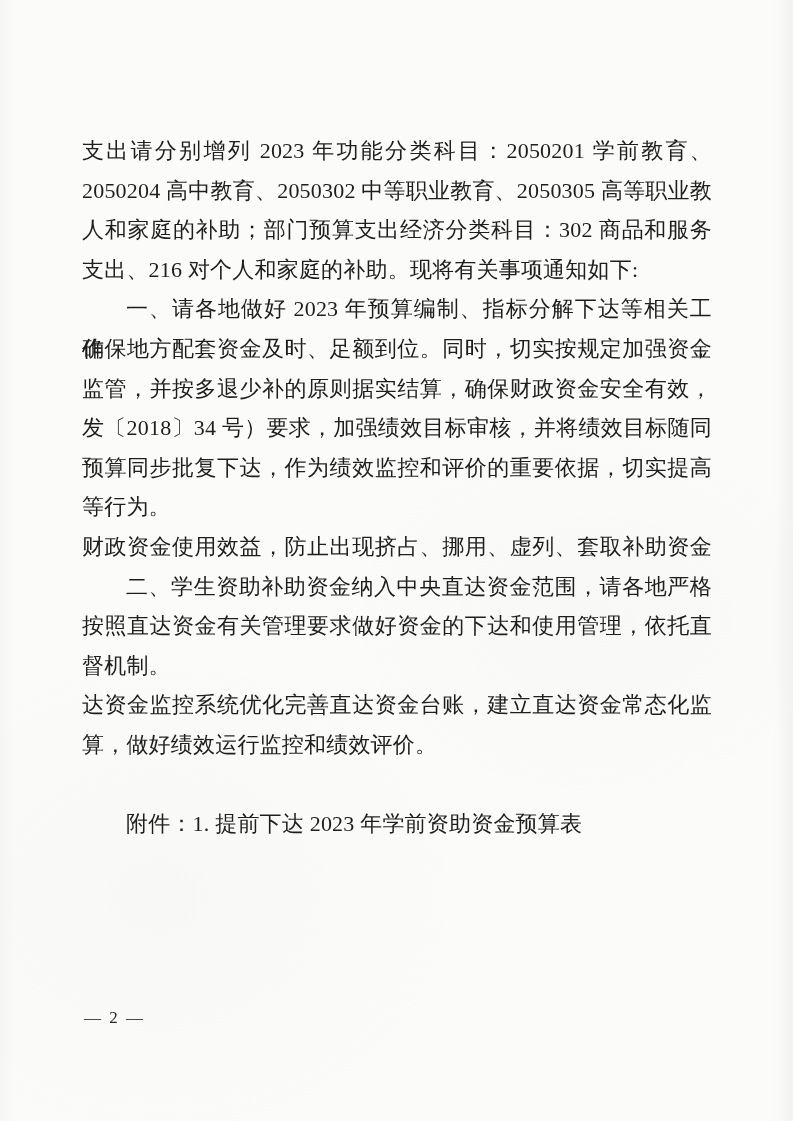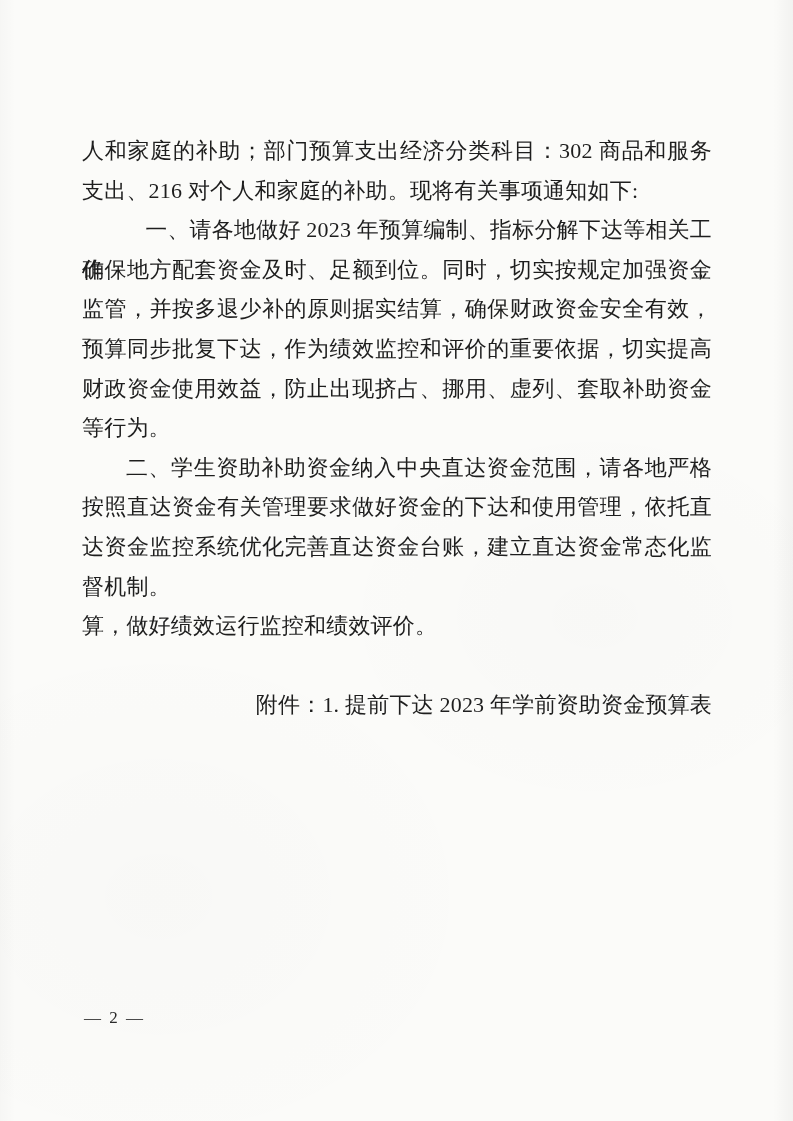--- a/index.html
+++ b/index.html
@@ -34,49 +34,51 @@
     text-align: left;
     white-space: normal;
     letter-spacing: 0.2px;
   }
   .line.justify {
     text-align: justify;
     text-align-last: justify;
   }
   .line.indent {
     text-indent: 44px;
-    text-align: right;
   }
   .spacer {
     height: 39.6px;
   }
   .page-number {
     position: absolute;
     left: 84px;
     top: 1008px;
     font-size: 17px;
     letter-spacing: 2px;
     color: #2a2a2a;
   }
 </style>
 </head>
 <body>
 
 <div class="page">
   <div class="content">
+      <div class="line justify">支出请分别增列 2023 年功能分类科目：2050201 学前教育、</div>
+      <div class="line justify">2050204 高中教育、2050302 中等职业教育、2050305 高等职业教</div>
       <div class="line justify">人和家庭的补助；部门预算支出经济分类科目：302 商品和服务</div>
       <div class="line">支出、216 对个人和家庭的补助。现将有关事项通知如下:</div>
       <div class="line indent justify">一、请各地做好 2023 年预算编制、指标分解下达等相关工作，</div>
       <div class="line justify">确保地方配套资金及时、足额到位。同时，切实按规定加强资金</div>
       <div class="line justify">监管，并按多退少补的原则据实结算，确保财政资金安全有效，</div>
+      <div class="line justify">发〔2018〕34 号）要求，加强绩效目标审核，并将绩效目标随同</div>
       <div class="line justify">预算同步批复下达，作为绩效监控和评价的重要依据，切实提高</div>
+      <div class="line">等行为。</div>
       <div class="line justify">财政资金使用效益，防止出现挤占、挪用、虚列、套取补助资金</div>
-      <div class="line">等行为。</div>
       <div class="line indent justify">二、学生资助补助资金纳入中央直达资金范围，请各地严格</div>
       <div class="line justify">按照直达资金有关管理要求做好资金的下达和使用管理，依托直</div>
+      <div class="line">督机制。</div>
       <div class="line justify">达资金监控系统优化完善直达资金台账，建立直达资金常态化监</div>
-      <div class="line">督机制。</div>
       <div class="line">算，做好绩效运行监控和绩效评价。</div>
       <div class="spacer"></div>
       <div class="line indent">附件：1. 提前下达 2023 年学前资助资金预算表</div>
     </div>
   <div class="page-number">— 2 —</div>
 </div>
 
 </body></html>

